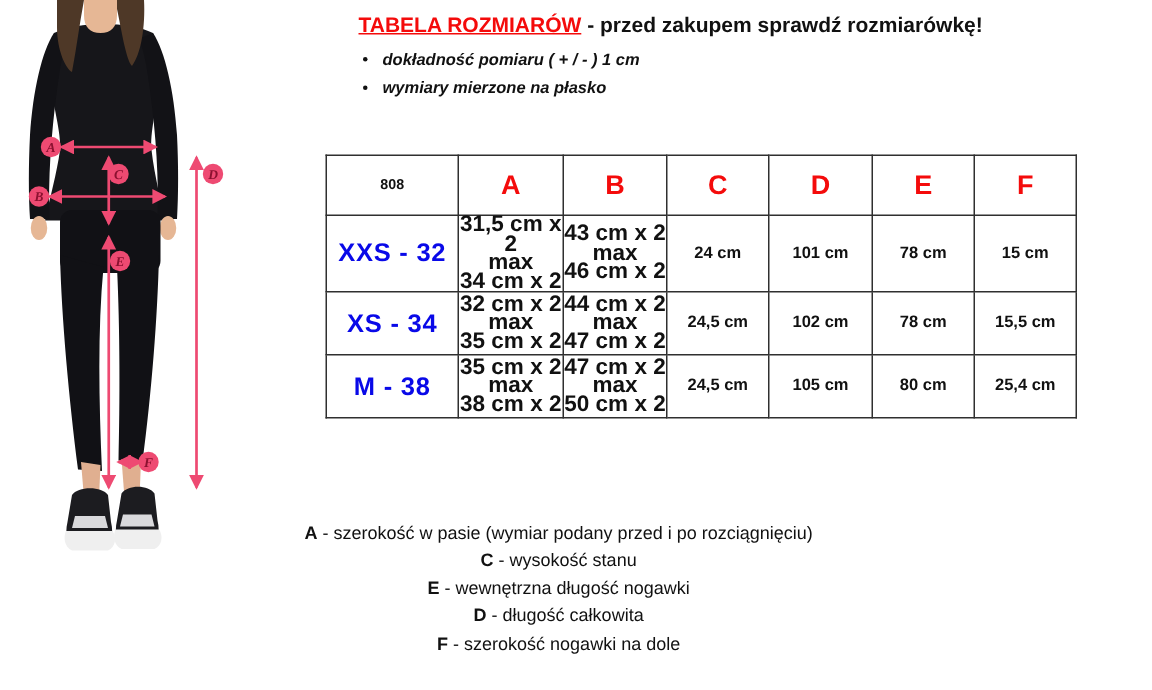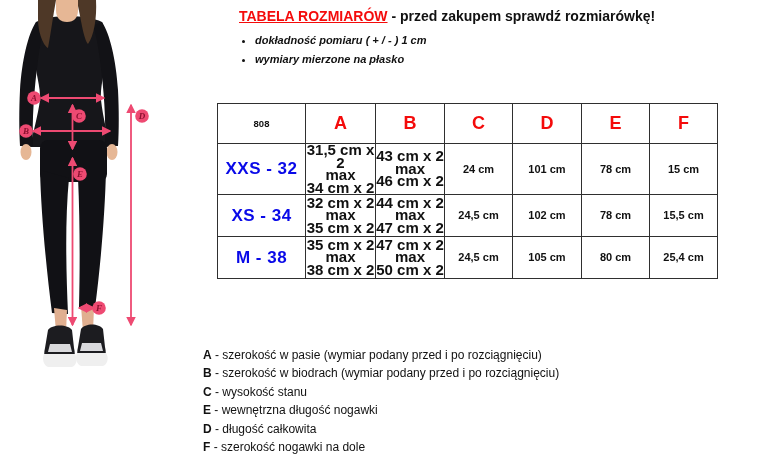--- a/index.html
+++ b/index.html
@@ -21,21 +21,21 @@
   table.sizes th,table.sizes td{border:1px solid #2f2f2f;text-align:center;vertical-align:middle;padding:0;}
   tr.head{height:40px;}
   tr.data{height:42px;}
   th.code{font-size:9.5px;font-weight:bold;color:#111;}
   th.letter{font-size:18px;font-weight:bold;color:#f40b0b;}
   td.size{font-size:17px;font-weight:bold;color:#0909e8;letter-spacing:.5px;}
   td.val{font-size:15px;font-weight:bold;line-height:12.5px;white-space:pre-line;color:#111;}
   td.val.single{font-size:11px;}
 
   
-  .legend{position:absolute;left:203px;top:346px;font-size:12px;line-height:18.4px;}
+  .legend{position:absolute;left:203px;top:346px;font-size:12px;line-height:18.4px;text-align:center;}
   .legend .ll{font-weight:bold;}
 </style>
 </head>
 <body>
 
 <div class="page">
 
   <svg class="photo" viewBox="0 0 200 380">
     <defs>
       <marker id="arr" viewBox="0 0 10 10" refX="8.5" refY="5" markerWidth="5.5" markerHeight="5.5" orient="auto-start-reverse">
@@ -163,20 +163,19 @@
         <td class="val single">24,5 cm</td>
         <td class="val single">105 cm</td>
         <td class="val single">80 cm</td>
         <td class="val single">25,4 cm</td>
       </tr>
     </tbody>
   </table>
 
   <div class="legend">
     <div><span class="ll">A</span><span> - </span><span>szerokość w pasie (wymiar podany przed i po rozciągnięciu)</span></div>
-    <div><span class="ll">B</span><span> - </span><span>szerokość w biodrach (wymiar podany przed i po rozciągnięciu)</span></div>
     <div><span class="ll">C</span><span> - </span><span>wysokość stanu</span></div>
     <div><span class="ll">E</span><span> - </span><span>wewnętrzna długość nogawki</span></div>
     <div><span class="ll">D</span><span> - </span><span>długość całkowita</span></div>
     <div><span class="ll">F</span><span> - </span><span>szerokość nogawki na dole</span></div>
   </div>
 
 </div>
 
 </body></html>

